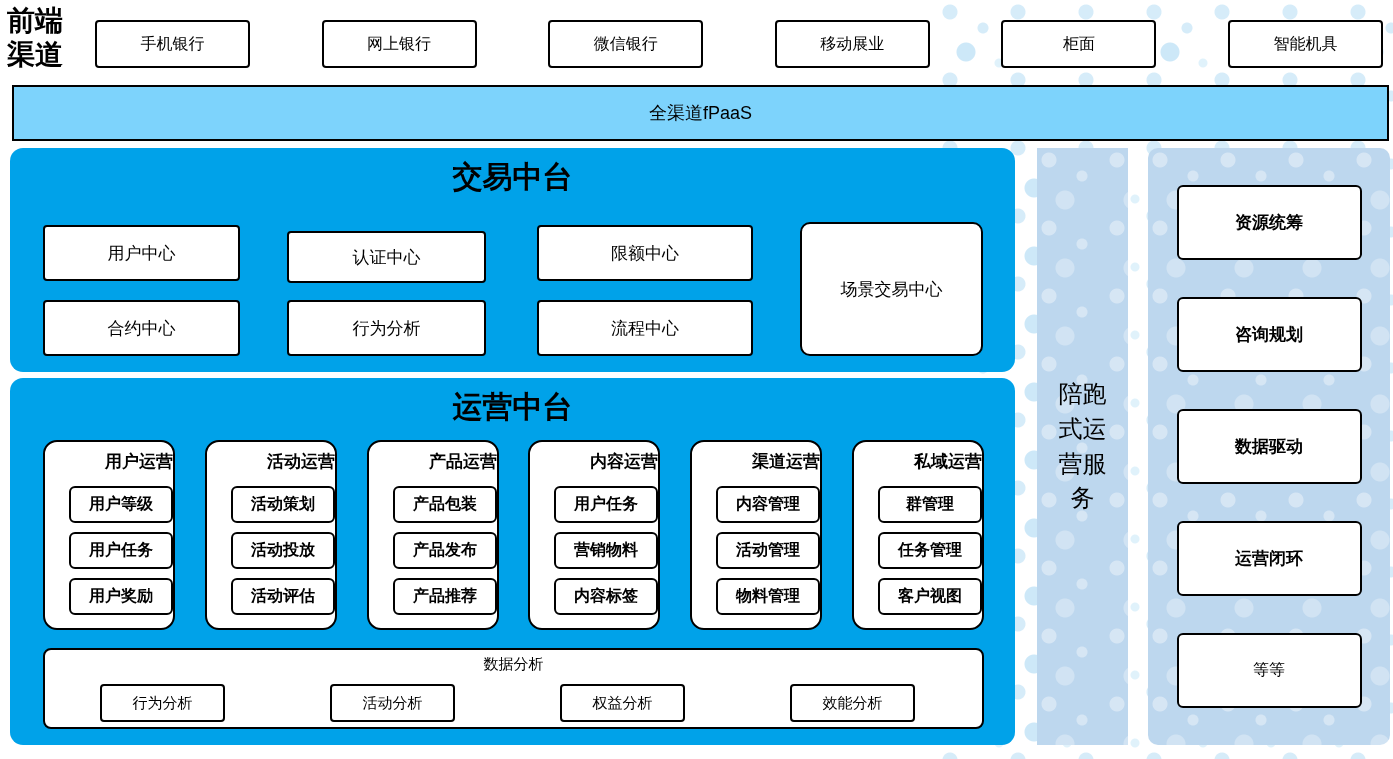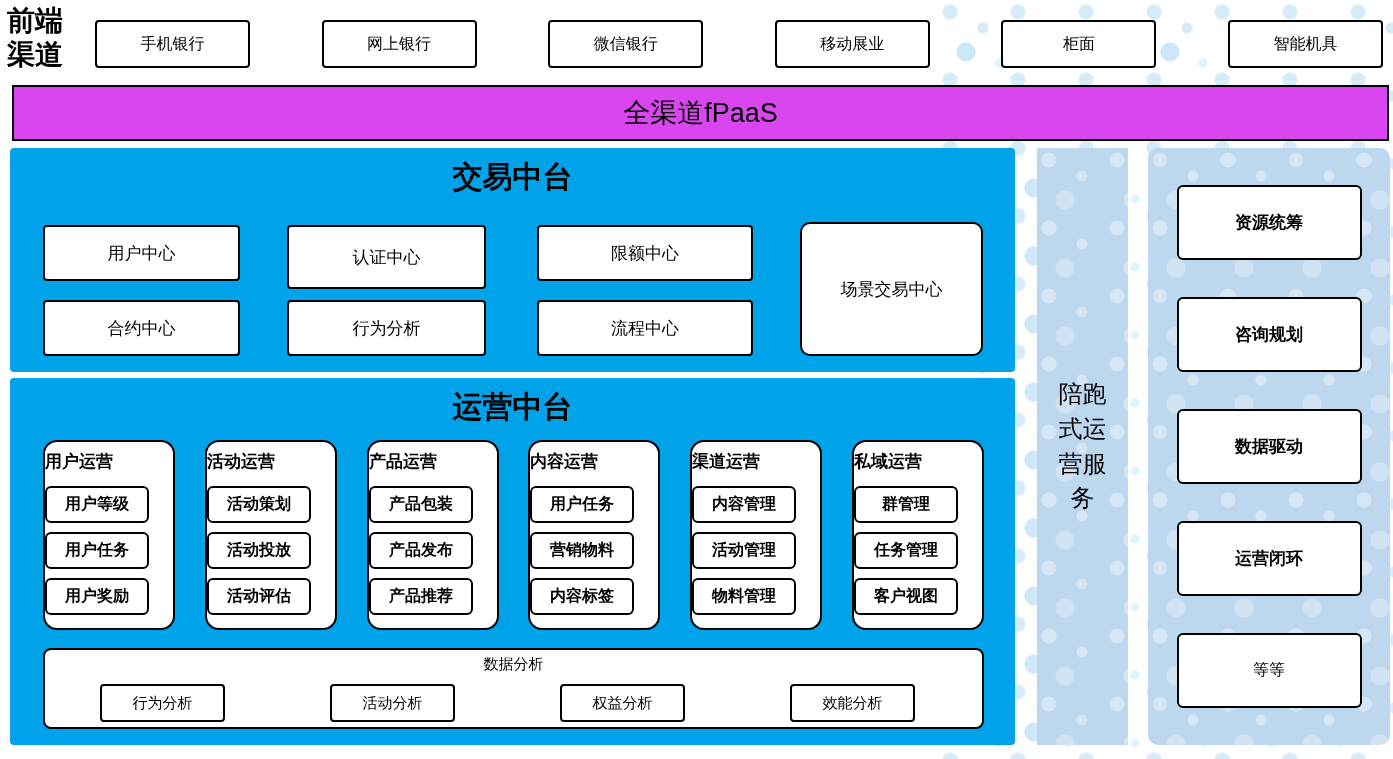--- a/index.html
+++ b/index.html
@@ -35,49 +35,49 @@
     display:flex; justify-content:space-between;gap:42px;
   }
   .channel-box {
     width:155px; height:48px;
     background:#fff; border:2px solid #000; border-radius:4px;
     display:flex; align-items:center; justify-content:center;
     font-size:16px;
   }
   .fpaas-box {
     position:absolute; left:12px; top:85px; width:1377px; height:56px;
-    background:#d946ef; border:2px solid #000;
-    display:flex; align-items:center; justify-content:center;
-    font-size:27px;
+    background:#7dd3fc; border:2px solid #000;
+    display:flex; align-items:center; justify-content:center;
+    font-size:18px;
   }
 
   
   .block {
     position:absolute; left:10px; width:1005px;
-    background:var(--bright-blue,#00a2e9); border-radius:4px;
+    background:var(--bright-blue,#00a2e9); border-radius:13px;
   }
   .block-trade { top:148px; height:224px; }
   .block-ops   { top:378px; height:367px; }
   .block-title {
     text-align:center; padding-top:9px;
     font-family:"DejaVu Serif","Liberation Serif",serif;
     font-weight:bold; font-size:30px;
   }
   .wbox {
     position:absolute; background:#fff; border:2px solid #000; border-radius:4px;
     display:flex; align-items:center; justify-content:center;
     font-size:17px;
   }
   .scene-box { border-radius:10px; }
 
   
   .op-col {
     position:absolute; top:62px; width:132px; height:190px;
     background:#fff; border:2px solid #000; border-radius:14px;
-    display:flex; flex-direction:column; align-items:flex-start;
+    display:flex; flex-direction:column; align-items:flex-end;
   }
   .op-col-title { font-size:17px; font-weight:700; margin:8px 0 4px; }
   .op-item {
     width:104px; height:37px; margin-top:9px;
     background:#fff; border:2px solid #000; border-radius:6px;
     display:flex; align-items:center; justify-content:center;
     font-size:16px; font-weight:600;
   }
 
   
@@ -147,21 +147,21 @@
     <div class="channel-box">移动展业</div>
     <div class="channel-box">柜面</div>
     <div class="channel-box">智能机具</div>
   </div>
 
   <div class="fpaas-box">全渠道fPaaS</div>
 
   <div class="block block-trade">
     <div class="block-title">交易中台</div>
     <div class="wbox" style="left:33px;top:77px;width:197px;height:56px">用户中心</div>
-    <div class="wbox" style="left:277px;top:77px;width:199px;height:64px">认证中心</div>
+    <div class="wbox" style="left:277px;top:83px;width:199px;height:52px">认证中心</div>
     <div class="wbox" style="left:527px;top:77px;width:216px;height:56px">限额中心</div>
     <div class="wbox" style="left:33px;top:152px;width:197px;height:56px">合约中心</div>
     <div class="wbox" style="left:277px;top:152px;width:199px;height:56px">行为分析</div>
     <div class="wbox" style="left:527px;top:152px;width:216px;height:56px">流程中心</div>
     <div class="wbox scene-box" style="left:790px;top:74px;width:183px;height:134px">场景交易中心</div>
   </div>
 
   <div class="block block-ops">
     <div class="block-title">运营中台</div>
 

